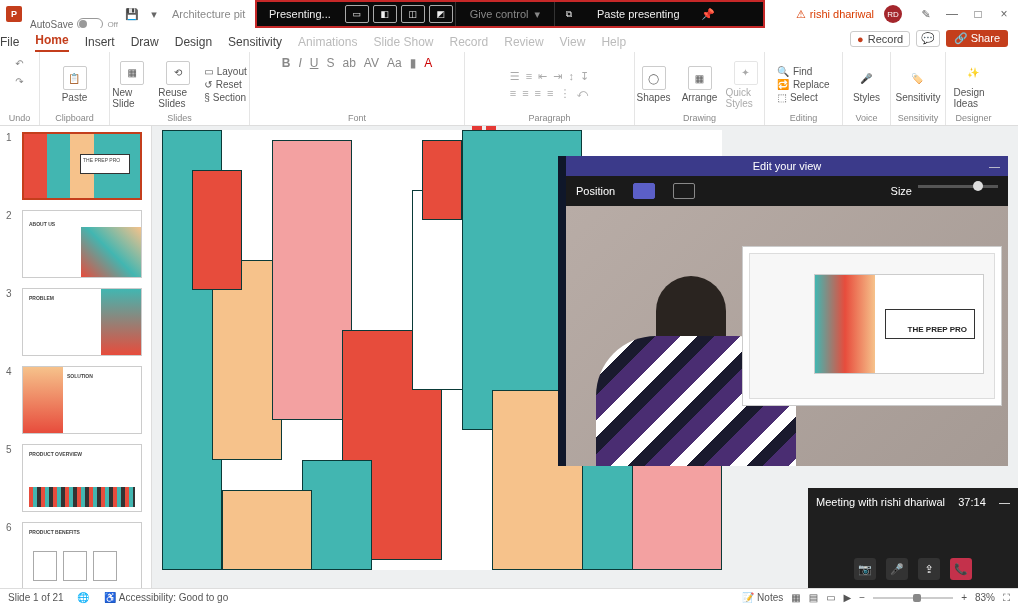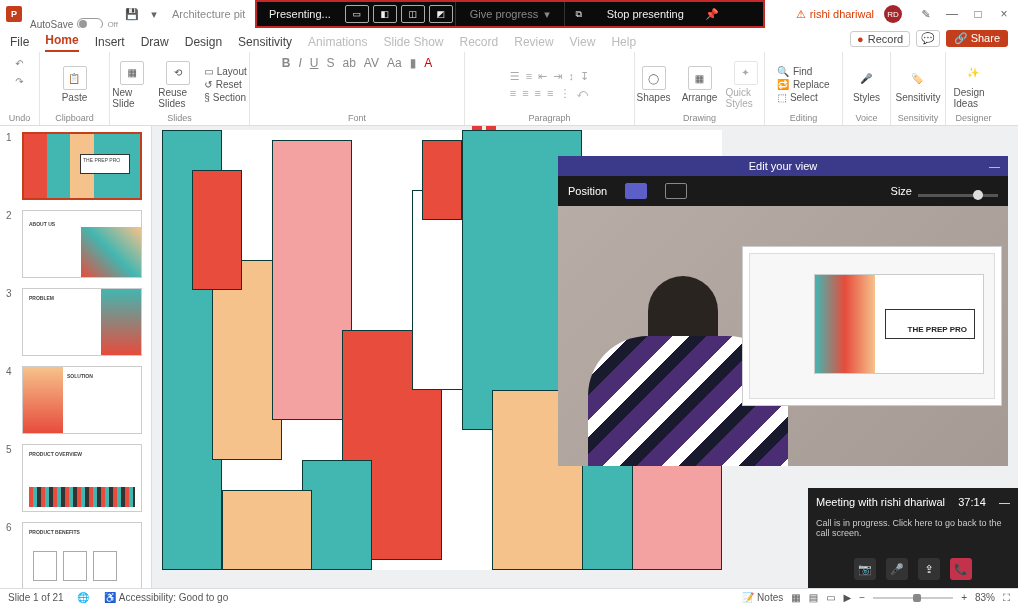--- a/index.html
+++ b/index.html
@@ -23,21 +23,21 @@
 
 
 .present-bar{position:absolute;left:255px;top:0;width:510px;height:28px;background:#0b0b0b;border:2px solid #c62828;display:flex;align-items:center;color:#eee;font-size:11px;z-index:50;}
 .pb-label{padding:0 12px;}
 .pb-icon{width:24px;height:18px;border:1px solid #aaa;margin:0 2px;border-radius:2px;display:flex;align-items:center;justify-content:center;font-size:9px;}
 .pb-give{padding:0 14px;color:#888;border-left:1px solid #333;border-right:1px solid #333;height:100%;display:flex;align-items:center;gap:6px;}
 .pb-stop{padding:0 14px;font-weight:500;}
 .pb-pin{padding:0 8px;color:#888;}
 
 
-.menu{height:24px;background:#fff;display:flex;align-items:flex-end;padding-left:10px;gap:16px;font-size:12px;color:#444;position:relative;text-align:right;}
+.menu{height:24px;background:#fff;display:flex;align-items:flex-end;gap:16px;font-size:12px;color:#444;position:relative;text-align:right;}
 .menu-item{padding-bottom:3px;cursor:pointer;}
 .menu-item.active{color:#c43e1c;border-bottom:2px solid #c43e1c;font-weight:600;}
 .menu-item.dim{color:#bbb;}
 .menu-right{position:absolute;right:10px;top:2px;display:flex;gap:6px;align-items:center;}
 .record-btn{border:1px solid #ccc;border-radius:3px;padding:1px 6px;font-size:11px;display:flex;align-items:center;gap:4px;}
 .record-btn::before{content:"●";color:#c43e1c;}
 .share-btn{background:#c43e1c;color:#fff;padding:2px 8px;border-radius:3px;font-size:11px;}
 .comment-icn{border:1px solid #ccc;border-radius:3px;padding:1px 4px;font-size:11px;}
 
 
@@ -64,27 +64,27 @@
 .tn-art{position:absolute;inset:0;}
 
 .canvas-wrap{flex:1;position:relative;background:#eef0f1;overflow:hidden;}
 .slide{position:absolute;left:10px;top:4px;width:560px;height:440px;background:#fff;overflow:hidden;}
 
 
 .redmarks{position:absolute;left:320px;top:-2px;display:flex;gap:4px;}
 .redmarks span{width:10px;height:14px;background:#e53935;display:inline-block;}
 
 
-.editview{position:absolute;right:10px;top:30px;width:450px;height:310px;background:#0f172a;overflow:hidden;color:#fff;font-size:11px;}
+.editview{position:absolute;right:10px;top:30px;width:450px;height:310px;background:#0f172a;overflow:hidden;color:#fff;font-size:11px;padding-left:8px;}
 .ev-title{height:20px;background:#3b3a8a;display:flex;align-items:center;justify-content:center;font-size:11px;position:relative;}
 .ev-title .min{position:absolute;right:8px;color:#ddd;}
 .ev-bar{height:30px;background:#1a1a1a;display:flex;align-items:center;padding:0 10px;gap:18px;}
 .ev-pos-btn{width:22px;height:16px;border:1px solid #888;border-radius:2px;}
 .ev-pos-btn.active{background:#5b5fc7;border-color:#5b5fc7;}
-.ev-size{margin-left:auto;display:flex;align-items:flex-end;gap:6px;}
+.ev-size{margin-left:auto;display:flex;align-items:flex-start;gap:6px;}
 .ev-slider{width:80px;height:3px;background:#555;position:relative;}
 .ev-slider::after{content:"";position:absolute;right:15px;top:-4px;width:10px;height:10px;border-radius:50%;background:#ddd;}
 .ev-body{position:relative;height:260px;background:#c9c4c0;display:flex;}
 .webcam{flex:1;background:linear-gradient(135deg,#b8aca6 0%,#a59a94 100%);position:relative;}
 .person{position:absolute;left:30px;bottom:0;width:220px;height:200px;}
 .person .head{width:70px;height:80px;background:#2a2420;border-radius:35px 35px 20px 20px;position:absolute;left:60px;top:10px;}
 .person .body{width:200px;height:130px;position:absolute;bottom:0;left:0;background:repeating-linear-gradient(135deg,#4a2d72 0 18px,#fff 18px 30px,#1a1a2e 30px 42px);border-radius:60px 60px 0 0;}
 .shared-screen{position:absolute;right:6px;top:40px;width:260px;height:160px;background:#fff;border:1px solid #ccc;}
 .ss-inner{position:absolute;inset:6px;background:#f7f7f7;border:1px solid #ddd;}
 .ss-slide{position:absolute;right:10px;top:20px;width:170px;height:100px;background:#fff;border:1px solid #ccc;overflow:hidden;}
@@ -133,25 +133,25 @@
   </div>
 </div>
 
 <div class="present-bar">
   <span class="pb-label">Presenting...</span>
   <div class="pb-icon">▭</div>
   <div class="pb-icon">◧</div>
   <div class="pb-icon">◫</div>
   <div class="pb-icon">◩</div>
   <div class="pb-give">
-      <span>Give progress</span>
+      <span>Give control</span>
       <span>▾</span>
     </div>
   <div class="pb-icon" style="border:none">⧉</div>
-  <div class="pb-stop">Stop presenting</div>
+  <div class="pb-stop">Paste presenting</div>
   <div class="pb-pin">📌</div>
 </div>
 
 <div class="menu">
   <span class="menu-item">File</span>
   <span class="menu-item active">Home</span>
   <span class="menu-item">Insert</span>
   <span class="menu-item">Draw</span>
   <span class="menu-item">Design</span>
   <span class="menu-item">Sensitivity</span>
@@ -402,21 +402,20 @@
         </div>
       </div>
     </div>
 
     <div class="meeting">
       <div class="meeting-hdr">
         <span>Meeting with rishi dhariwal</span>
         <span>37:14</span>
         <span>—</span>
       </div>
-      <div class="meeting-msg">Call is in progress. Click here to go back to the call screen.</div>
       <div class="meeting-ctrls">
         <div class="mc-btn">📷</div>
         <div class="mc-btn">🎤</div>
         <div class="mc-btn">⇪</div>
         <div class="mc-btn end">📞</div>
       </div>
     </div>
   </div>
 </div>
 

